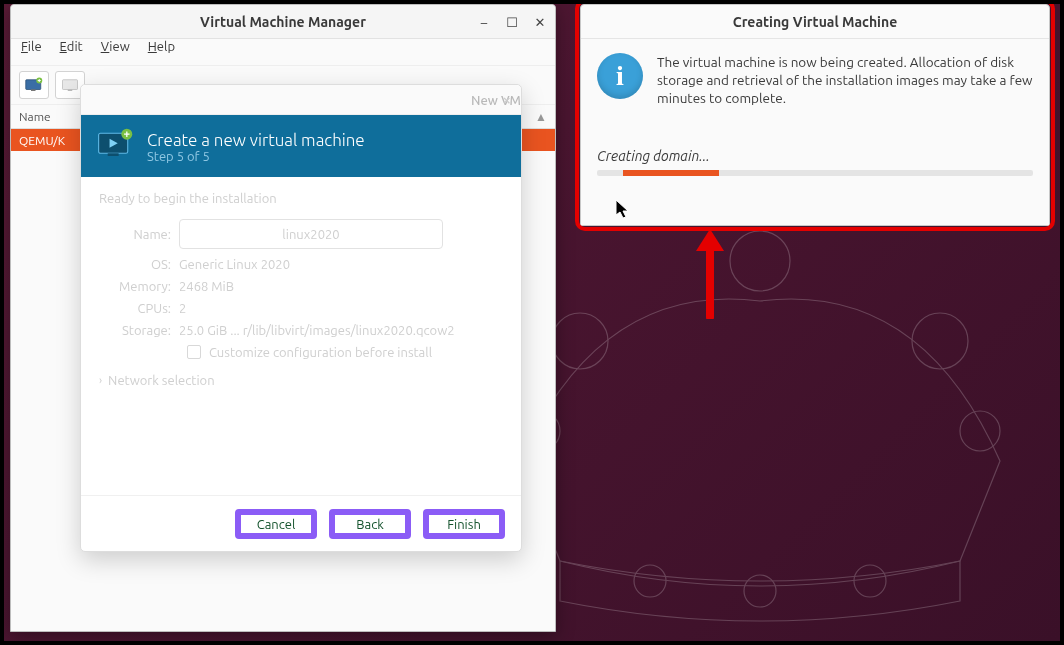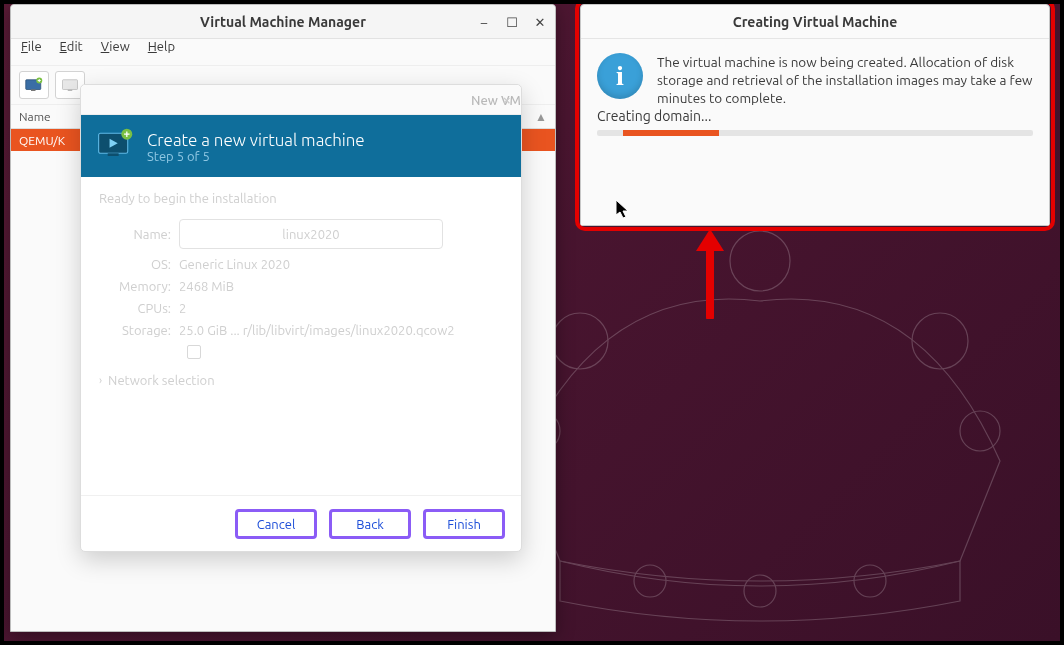--- a/index.html
+++ b/index.html
@@ -86,22 +86,22 @@
   .fake-check { width:14px; height:14px; border:1px solid #d8d8d8; border-radius:2px; background:#fff; }
 
   .network-sel { display:flex; align-items:center; gap:6px; margin-top:8px; }
   .network-sel .chev { color:#cfcfcf; font-size:11px; }
 
   .newvm-footer {
     position:absolute; left:0; right:0; bottom:0; height:56px; display:flex; justify-content:flex-end;
     align-items:center; gap:12px; padding:0 16px; border-top:1px solid #f0f0f0;
   }
   .dlg-btn {
-    min-width:82px; height:30px; border:3px solid #8b5cf6; border-radius:4px; background:#fff;
-    color:#1d4ed8; font-size:13px; display:flex;align-items:center;justify-content:center; cursor:not-allowed;
+    min-width:82px; height:30px; border:6px solid #8b5cf6; border-radius:4px; background:#fff;
+    color:#14532d; font-size:13px; display:flex;align-items:center;justify-content:center; cursor:not-allowed;
   }
 
   .progress-window {
     position:absolute; right:10px; top:0; width:470px; height:222px; background:#fafafa;
     border:1px solid #c8c8c8; border-radius:4px 4px 0 0;
   }
   .progress-window-outline {
     position:absolute; right:5px; top:-5px; width:480px; height:232px;
     border:4px solid #e40000; border-radius:10px; pointer-events:none;
   }
@@ -110,21 +110,21 @@
     border-bottom:1px solid #e5e5e5; font-size:14px; font-weight:600; color:#3a3a3a;
   }
   .prog-body { padding:14px 16px 10px 16px; }
   .prog-toprow { display:flex; gap:14px; align-items:flex-start; }
   .info-icon {
     width:46px; height:46px; border-radius:50%; background:#3aa0d8; flex:0 0 46px;
     display:flex;align-items:center;justify-content:center; color:#fff; font-family:serif; font-size:28px; font-weight:600;
     box-shadow: inset 0 -3px 6px rgba(0,0,0,.15);
   }
   .prog-text { font-size:13.5px; color:#3a3a3a; line-height:1.35; }
-  .prog-status { font-size:14px; color:#3a3a3a; }
+  .prog-status { margin-top:40px; font-size:14px; color:#3a3a3a;font-style:italic; }
   .prog-bar-wrap { margin-top:6px; height:6px; background:#e4e4e4; border-radius:2px; position:relative; overflow:hidden; }
   .prog-bar-fill { position:absolute; left:6%; width:22%; top:0; bottom:0; background:#e95420; }
 
   .arrow-annot { position:absolute; right:330px; top:225px; width:40px; height:90px; pointer-events:none; }
   .arrow-annot svg { width:100%; height:100%; }
 
   .cursor {
     position:absolute; right:428px; top:196px; width:16px; height:20px; pointer-events:none;
   }
   .cursor svg { width:100%; height:100%; }
@@ -229,20 +229,21 @@
         <div class="lbl">CPUs:</div>
         <div class="val">2</div>
       </div>
       <div class="formrow">
         <div class="lbl">Storage:</div>
         <div class="val">25.0 GiB ... r/lib/libvirt/images/linux2020.qcow2</div>
       </div>
 
       <div class="checkbox-row">
         <div class="fake-check"></div>
+        <span>Customize configuration before install</span>
       </div>
 
       <div class="network-sel">
         <span class="chev">›</span>
         <span>Network selection</span>
       </div>
     </div>
     <div class="newvm-footer">
       <div class="dlg-btn">Cancel</div>
       <div class="dlg-btn">Back</div>

